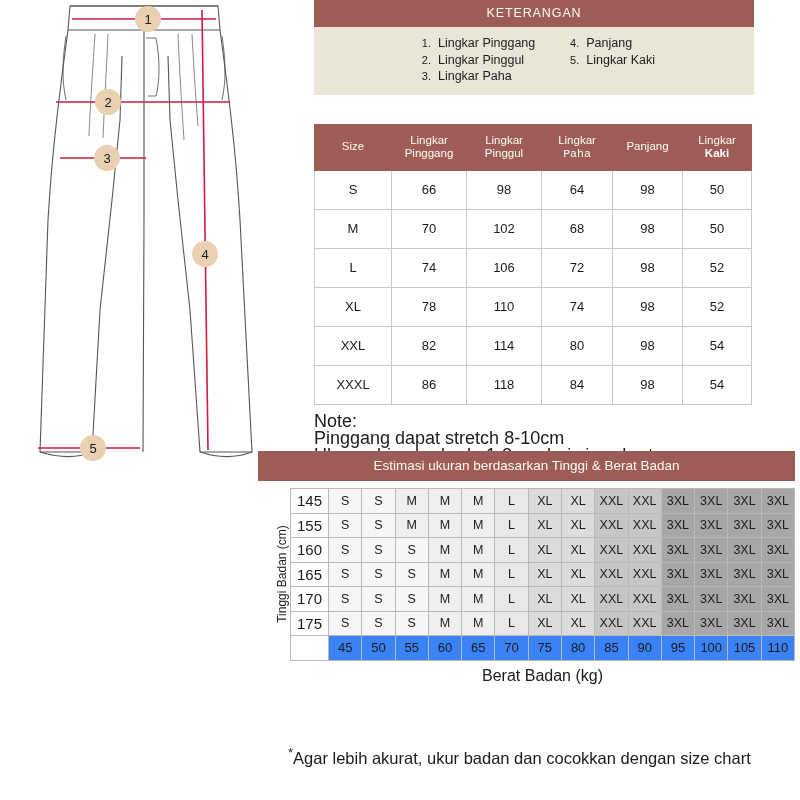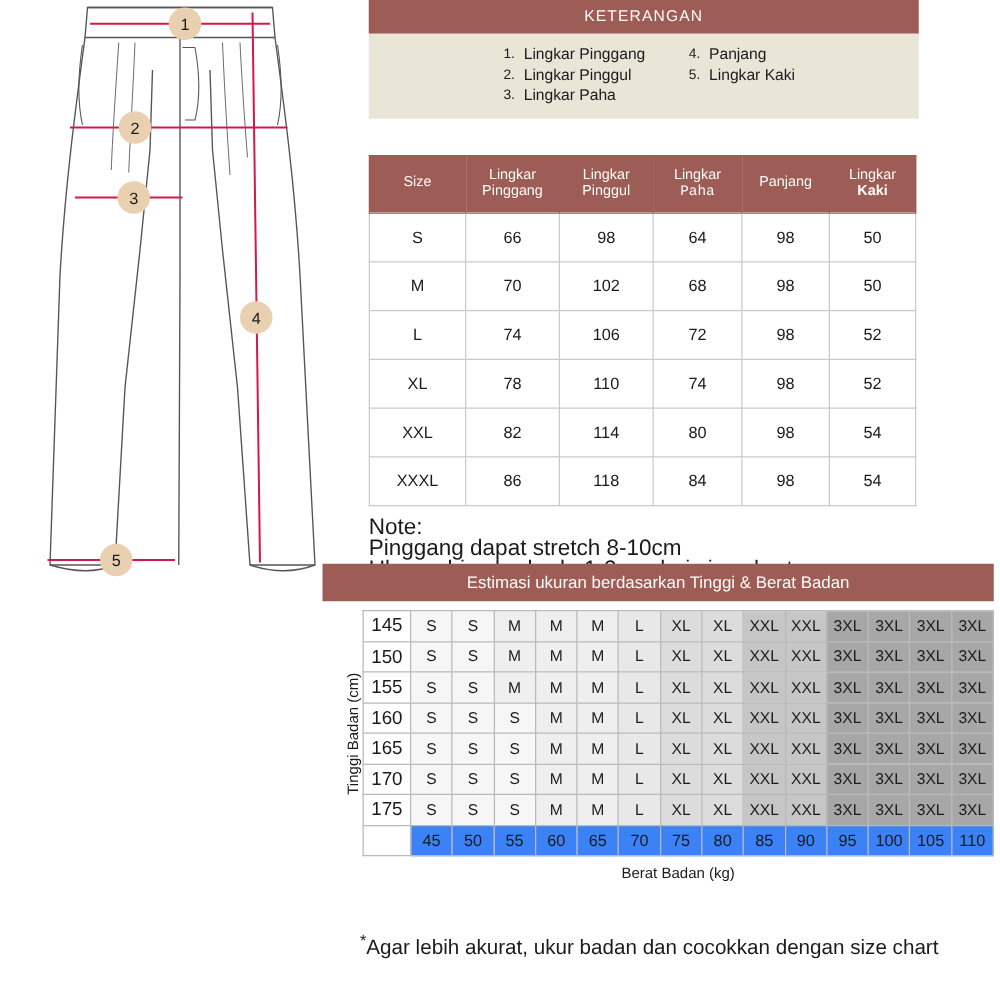--- a/index.html
+++ b/index.html
@@ -17,21 +17,21 @@
   #illustration {
     position: absolute;
     left: 0; top: 0;
     width: 290px; height: 480px;
   }
   #illustration svg { display: block; width: 100%; height: 100%; }
 
   
   #right-col {
     position: absolute;
-    left: 295px; top: 0;
+    left: 314px; top: 0;
     width: 440px;
   }
 
   
   .keterangan-head {
     background: #9d5d56;
     color: #fdfbf6;
     text-align: center;
     font-size: 12.5px;
     letter-spacing: 0.9px;
@@ -153,21 +153,21 @@
 
   .lv-S   { background: #f6f6f6; }
   .lv-M   { background: #efefef; }
   .lv-L   { background: #e8e8e8; }
   .lv-XL  { background: #dcdcdc; }
   .lv-XXL { background: #c6c6c6; }
   .lv-3XL { background: #a7a7a7; }
 
   #xaxis-label {
     text-align: center;
-    font-size: 12px;
+    font-size: 16px;
     margin-top: 6px;
     padding-left: 32px;
     color: #1b1b1b;
   }
 
   #footnote {
     position: absolute;
     left: 288px; top: 742px;
     width: 470px;
     font-size: 16.5px;
@@ -383,37 +383,20 @@
             <td class="lv-XL">XL</td>
             <td class="lv-XL">XL</td>
             <td class="lv-XXL">XXL</td>
             <td class="lv-XXL">XXL</td>
             <td class="lv-3XL">3XL</td>
             <td class="lv-3XL">3XL</td>
             <td class="lv-3XL">3XL</td>
             <td class="lv-3XL">3XL</td>
           </tr>
           <tr>
-            <td class="hdr">150</td>
-            <td class="lv-S">S</td>
-            <td class="lv-S">S</td>
-            <td class="lv-M">M</td>
-            <td class="lv-M">M</td>
-            <td class="lv-M">M</td>
-            <td class="lv-L">L</td>
-            <td class="lv-XL">XL</td>
-            <td class="lv-XL">XL</td>
-            <td class="lv-XXL">XXL</td>
-            <td class="lv-XXL">XXL</td>
-            <td class="lv-3XL">3XL</td>
-            <td class="lv-3XL">3XL</td>
-            <td class="lv-3XL">3XL</td>
-            <td class="lv-3XL">3XL</td>
-          </tr>
-          <tr>
             <td class="hdr">155</td>
             <td class="lv-S">S</td>
             <td class="lv-S">S</td>
             <td class="lv-M">M</td>
             <td class="lv-M">M</td>
             <td class="lv-M">M</td>
             <td class="lv-L">L</td>
             <td class="lv-XL">XL</td>
             <td class="lv-XL">XL</td>
             <td class="lv-XXL">XXL</td>

